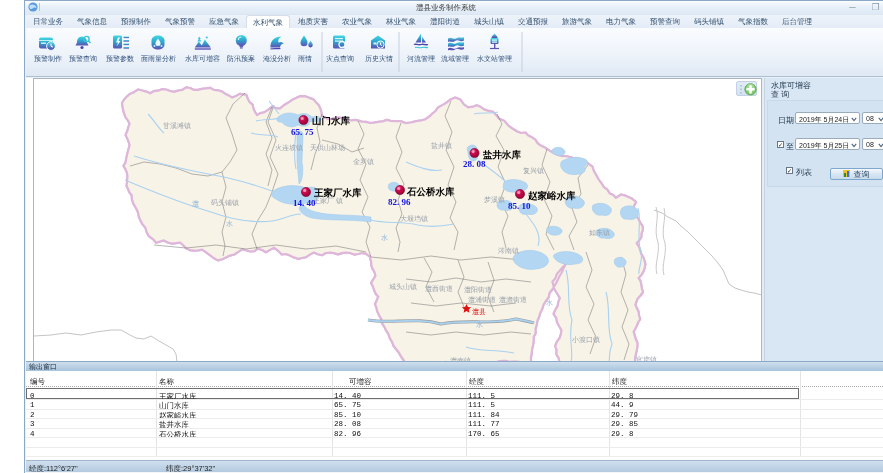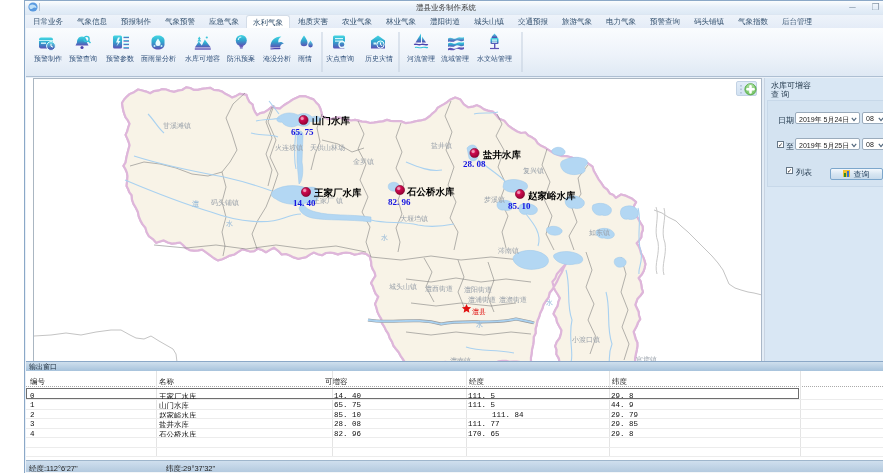--- a/index.html
+++ b/index.html
@@ -409,21 +409,21 @@
   </div>
   <div id="bpanel">
     <div id="bhead">输出窗口<svg style="position:absolute;right:17px;top:1px" width="6" height="8" viewBox="0 0 6 9">
           <rect x="1" y="0" width="4" height="4" fill="none" stroke="#41607e" stroke-width="1.2"></rect>
           <path d="M0 4.8 H6 M3 5 V9" stroke="#41607e" stroke-width="1.2"></path>
         </svg><span style="position:absolute;right:6px;top:0">✕</span></div>
     <div id="btable">
       <div id="headline"></div>
       <div class="th" style="left:4px;top:5.5px">编号</div>
       <div class="th" style="left:133px;top:5.5px">名称</div>
-      <div class="th" style="left:299px;top:5.5px">可增容</div>
+      <div class="th" style="left:323px;top:5.5px">可增容</div>
       <div class="th" style="left:443px;top:5.5px">经度</div>
       <div class="th" style="left:586px;top:5.5px">纬度</div>
       <div class="colline" style="left:130px"></div>
       <div class="colline" style="left:306px"></div>
       <div class="colline" style="left:440px"></div>
       <div class="colline" style="left:583px"></div>
       <div class="colline" style="left:774px"></div>
       <div id="row0box"></div>
       <div class="td num" style="left:4px;top:20.5px">0</div>
         <div class="td" style="left:133px;top:20.5px">王家厂水库</div>
@@ -431,21 +431,21 @@
         <div class="td num" style="left:442px;top:20.5px">111. 5</div>
         <div class="td num" style="left:585px;top:20.5px">29. 8</div>
       <div class="td num" style="left:4px;top:30px">1</div>
         <div class="td" style="left:133px;top:30px">山门水库</div>
         <div class="td num" style="left:308px;top:30px">65. 75</div>
         <div class="td num" style="left:442px;top:30px">111. 5</div>
         <div class="td num" style="left:585px;top:30px">44. 9</div>
       <div class="td num" style="left:4px;top:39.5px">2</div>
         <div class="td" style="left:133px;top:39.5px">赵家峪水库</div>
         <div class="td num" style="left:308px;top:39.5px">85. 10</div>
-        <div class="td num" style="left:466px;top:39.5px">111. 84</div>
+        <div class="td num" style="left:442px;top:39.5px">111. 84</div>
         <div class="td num" style="left:585px;top:39.5px">29. 79</div>
       <div class="td num" style="left:4px;top:49px">3</div>
         <div class="td" style="left:133px;top:49px">盐井水库</div>
         <div class="td num" style="left:308px;top:49px">28. 08</div>
         <div class="td num" style="left:442px;top:49px">111. 77</div>
         <div class="td num" style="left:585px;top:49px">29. 85</div>
       <div class="td num" style="left:4px;top:58.5px">4</div>
         <div class="td" style="left:133px;top:58.5px">石公桥水库</div>
         <div class="td num" style="left:308px;top:58.5px">82. 96</div>
         <div class="td num" style="left:442px;top:58.5px">170. 65</div>

